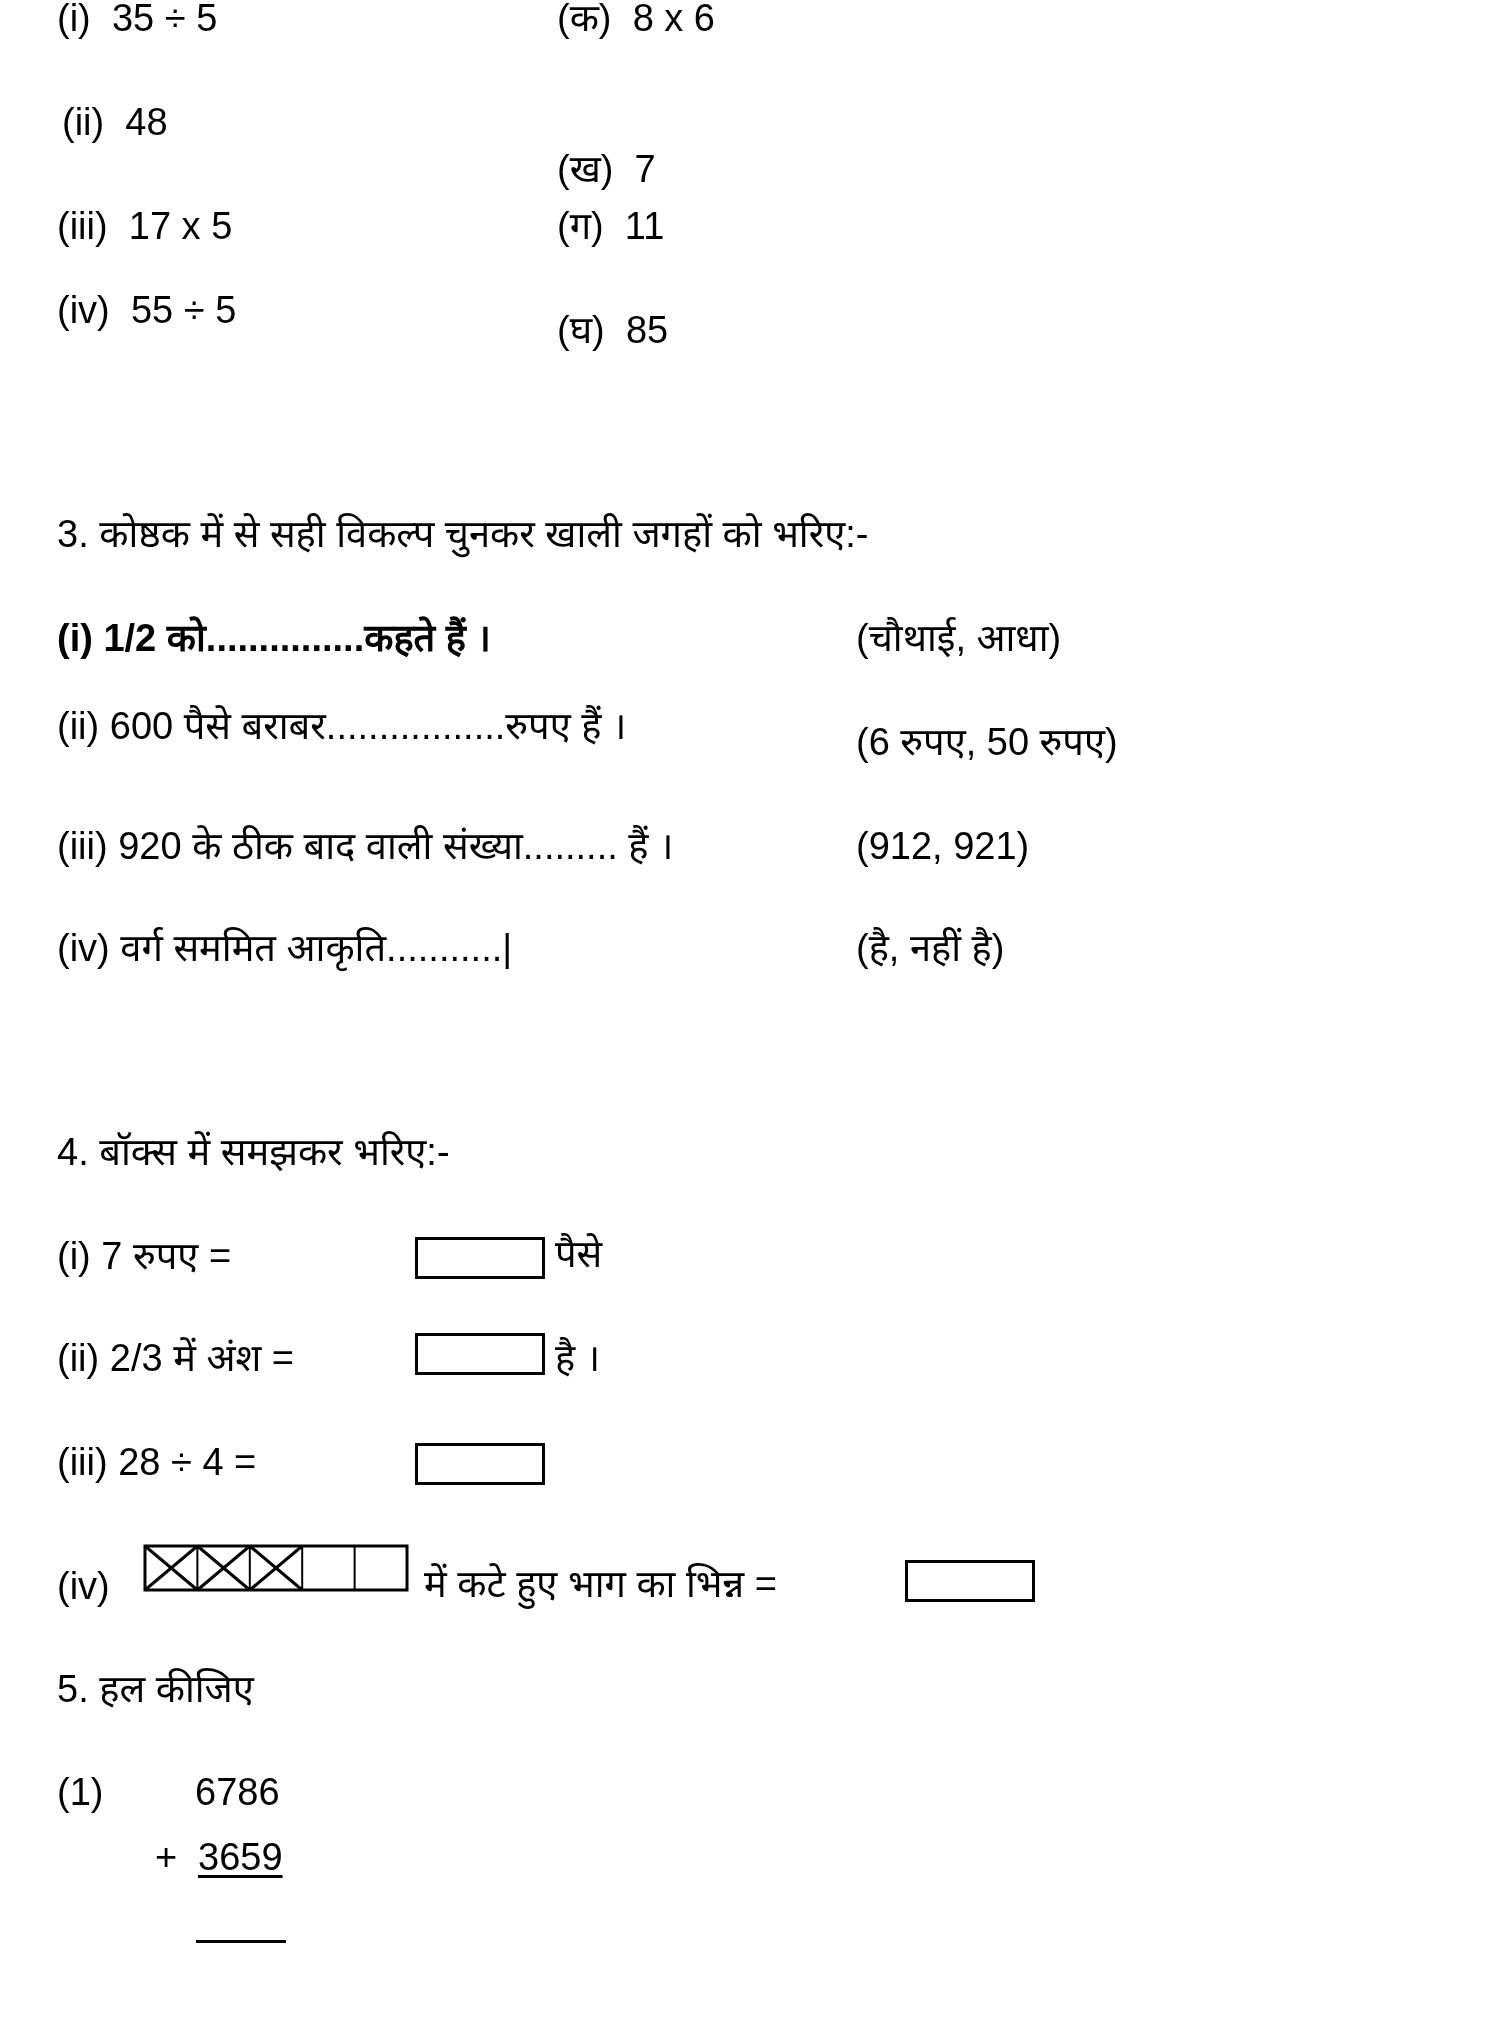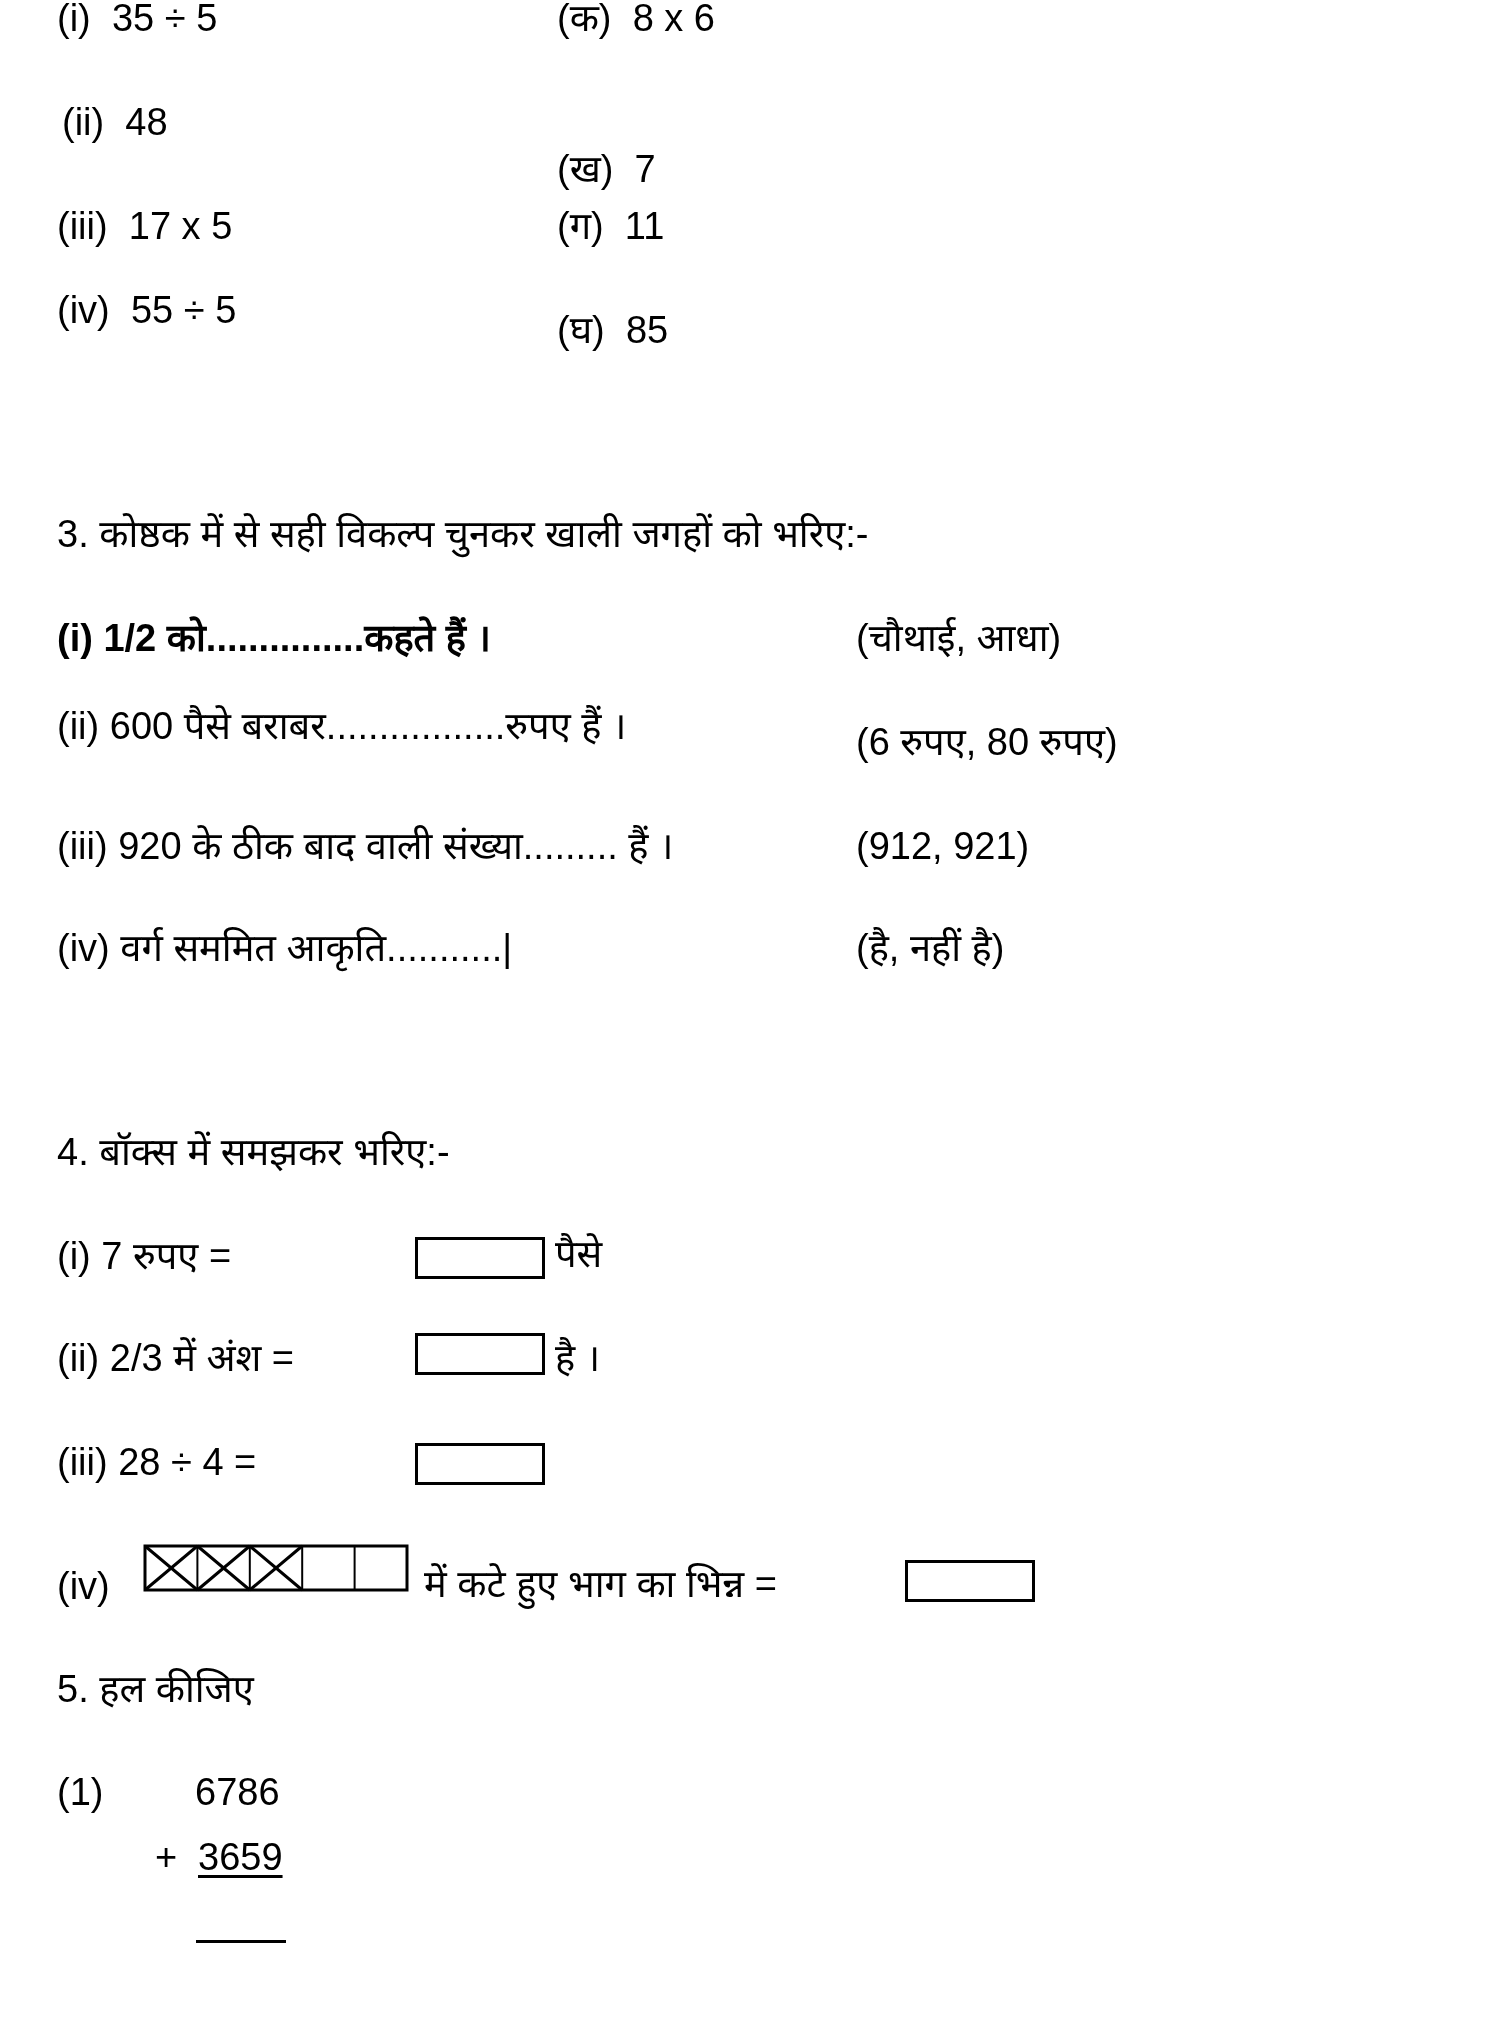--- a/index.html
+++ b/index.html
@@ -60,21 +60,21 @@
   <span>(घ)</span>&nbsp;
   <span>85</span>
 </div>
 
 <div class="t" style="left:57px; top:512px;">3. कोष्ठक में से सही विकल्प चुनकर खाली जगहों को भरिए:-</div>
 
 <div class="t" style="left:57px; top:616px;font-weight:bold;">(i) 1/2 को...............कहते हैं ।</div>
 <div class="t" style="left:856px; top:616px;">(चौथाई, आधा)</div>
 
 <div class="t" style="left:57px; top:704px;">(ii) 600 पैसे बराबर.................रुपए हैं ।</div>
-<div class="t" style="left:856px; top:720px;">(6 रुपए, 80 रुपए)</div>
+<div class="t" style="left:856px; top:720px;">(6 रुपए, 50 रुपए)</div>
 
 <div class="t" style="left:57px; top:824px;">(iii) 920 के ठीक बाद वाली संख्या......... हैं ।</div>
 <div class="t" style="left:856px; top:824px;">(912, 921)</div>
 
 <div class="t" style="left:57px; top:926px;">(iv) वर्ग सममित आकृति...........|</div>
 <div class="t" style="left:856px; top:926px;">(है, नहीं है)</div>
 
 <div class="t" style="left:57px; top:1130px;">4. बॉक्स में समझकर भरिए:-</div>
 
 <div class="t" style="left:57px; top:1234px;">(i) 7 रुपए =</div>

